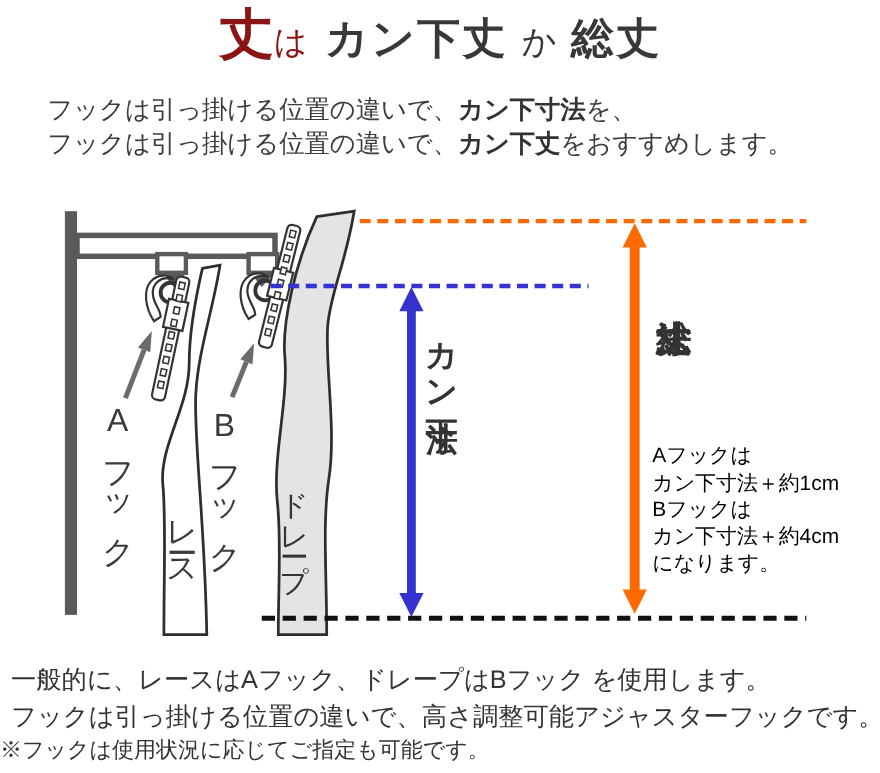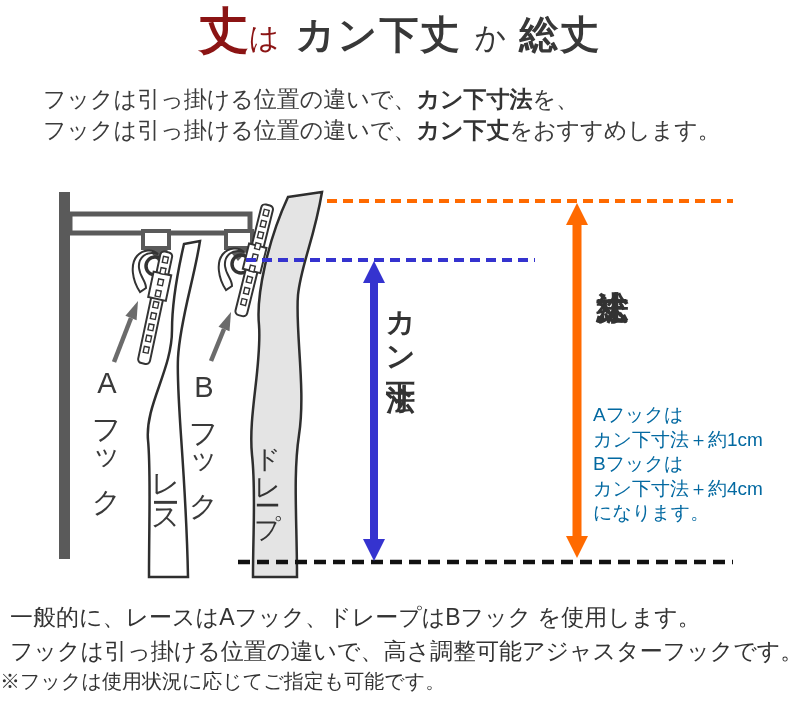--- a/index.html
+++ b/index.html
@@ -37,21 +37,21 @@
          color:#3a3a3a;letter-spacing:1px;line-height:1}
   .vtext.mixed{text-orientation:mixed;letter-spacing:2px}
   .v-hook-a{left:92px;top:367px;font-size:29px}
   .v-lace{left:151px;top:454px;font-size:28px}
   .v-hook-b{left:189px;top:371px;font-size:29px}
   .v-drape{left:255px;top:429px;font-size:26px;color:#333}
   .v-kanshita{left:386px;top:291px;font-size:29px;font-weight:bold;color:#333;letter-spacing:1px}
   .v-soutake{left:597px;top:266px;font-size:32px;font-weight:bold;color:#333;letter-spacing:0}
 
   
-  .note{position:absolute;font-size:19px;line-height:25px;color:#0369a1;white-space:pre-line}
+  .note{position:absolute;font-size:19px;line-height:25px;color:#000000;white-space:pre-line}
   .note-left{left:388px;top:451px}
   .note-right{left:593px;top:403px;line-height:24.5px}
 
   
   .footer{position:absolute;left:10px;top:600px;font-size:23px;line-height:34px;color:#333;white-space:nowrap}
   .footer-note{position:absolute;left:0;top:668px;width:100%;text-align:left;font-size:20px;color:#333}
 </style>
 </head>
 <body>
 

